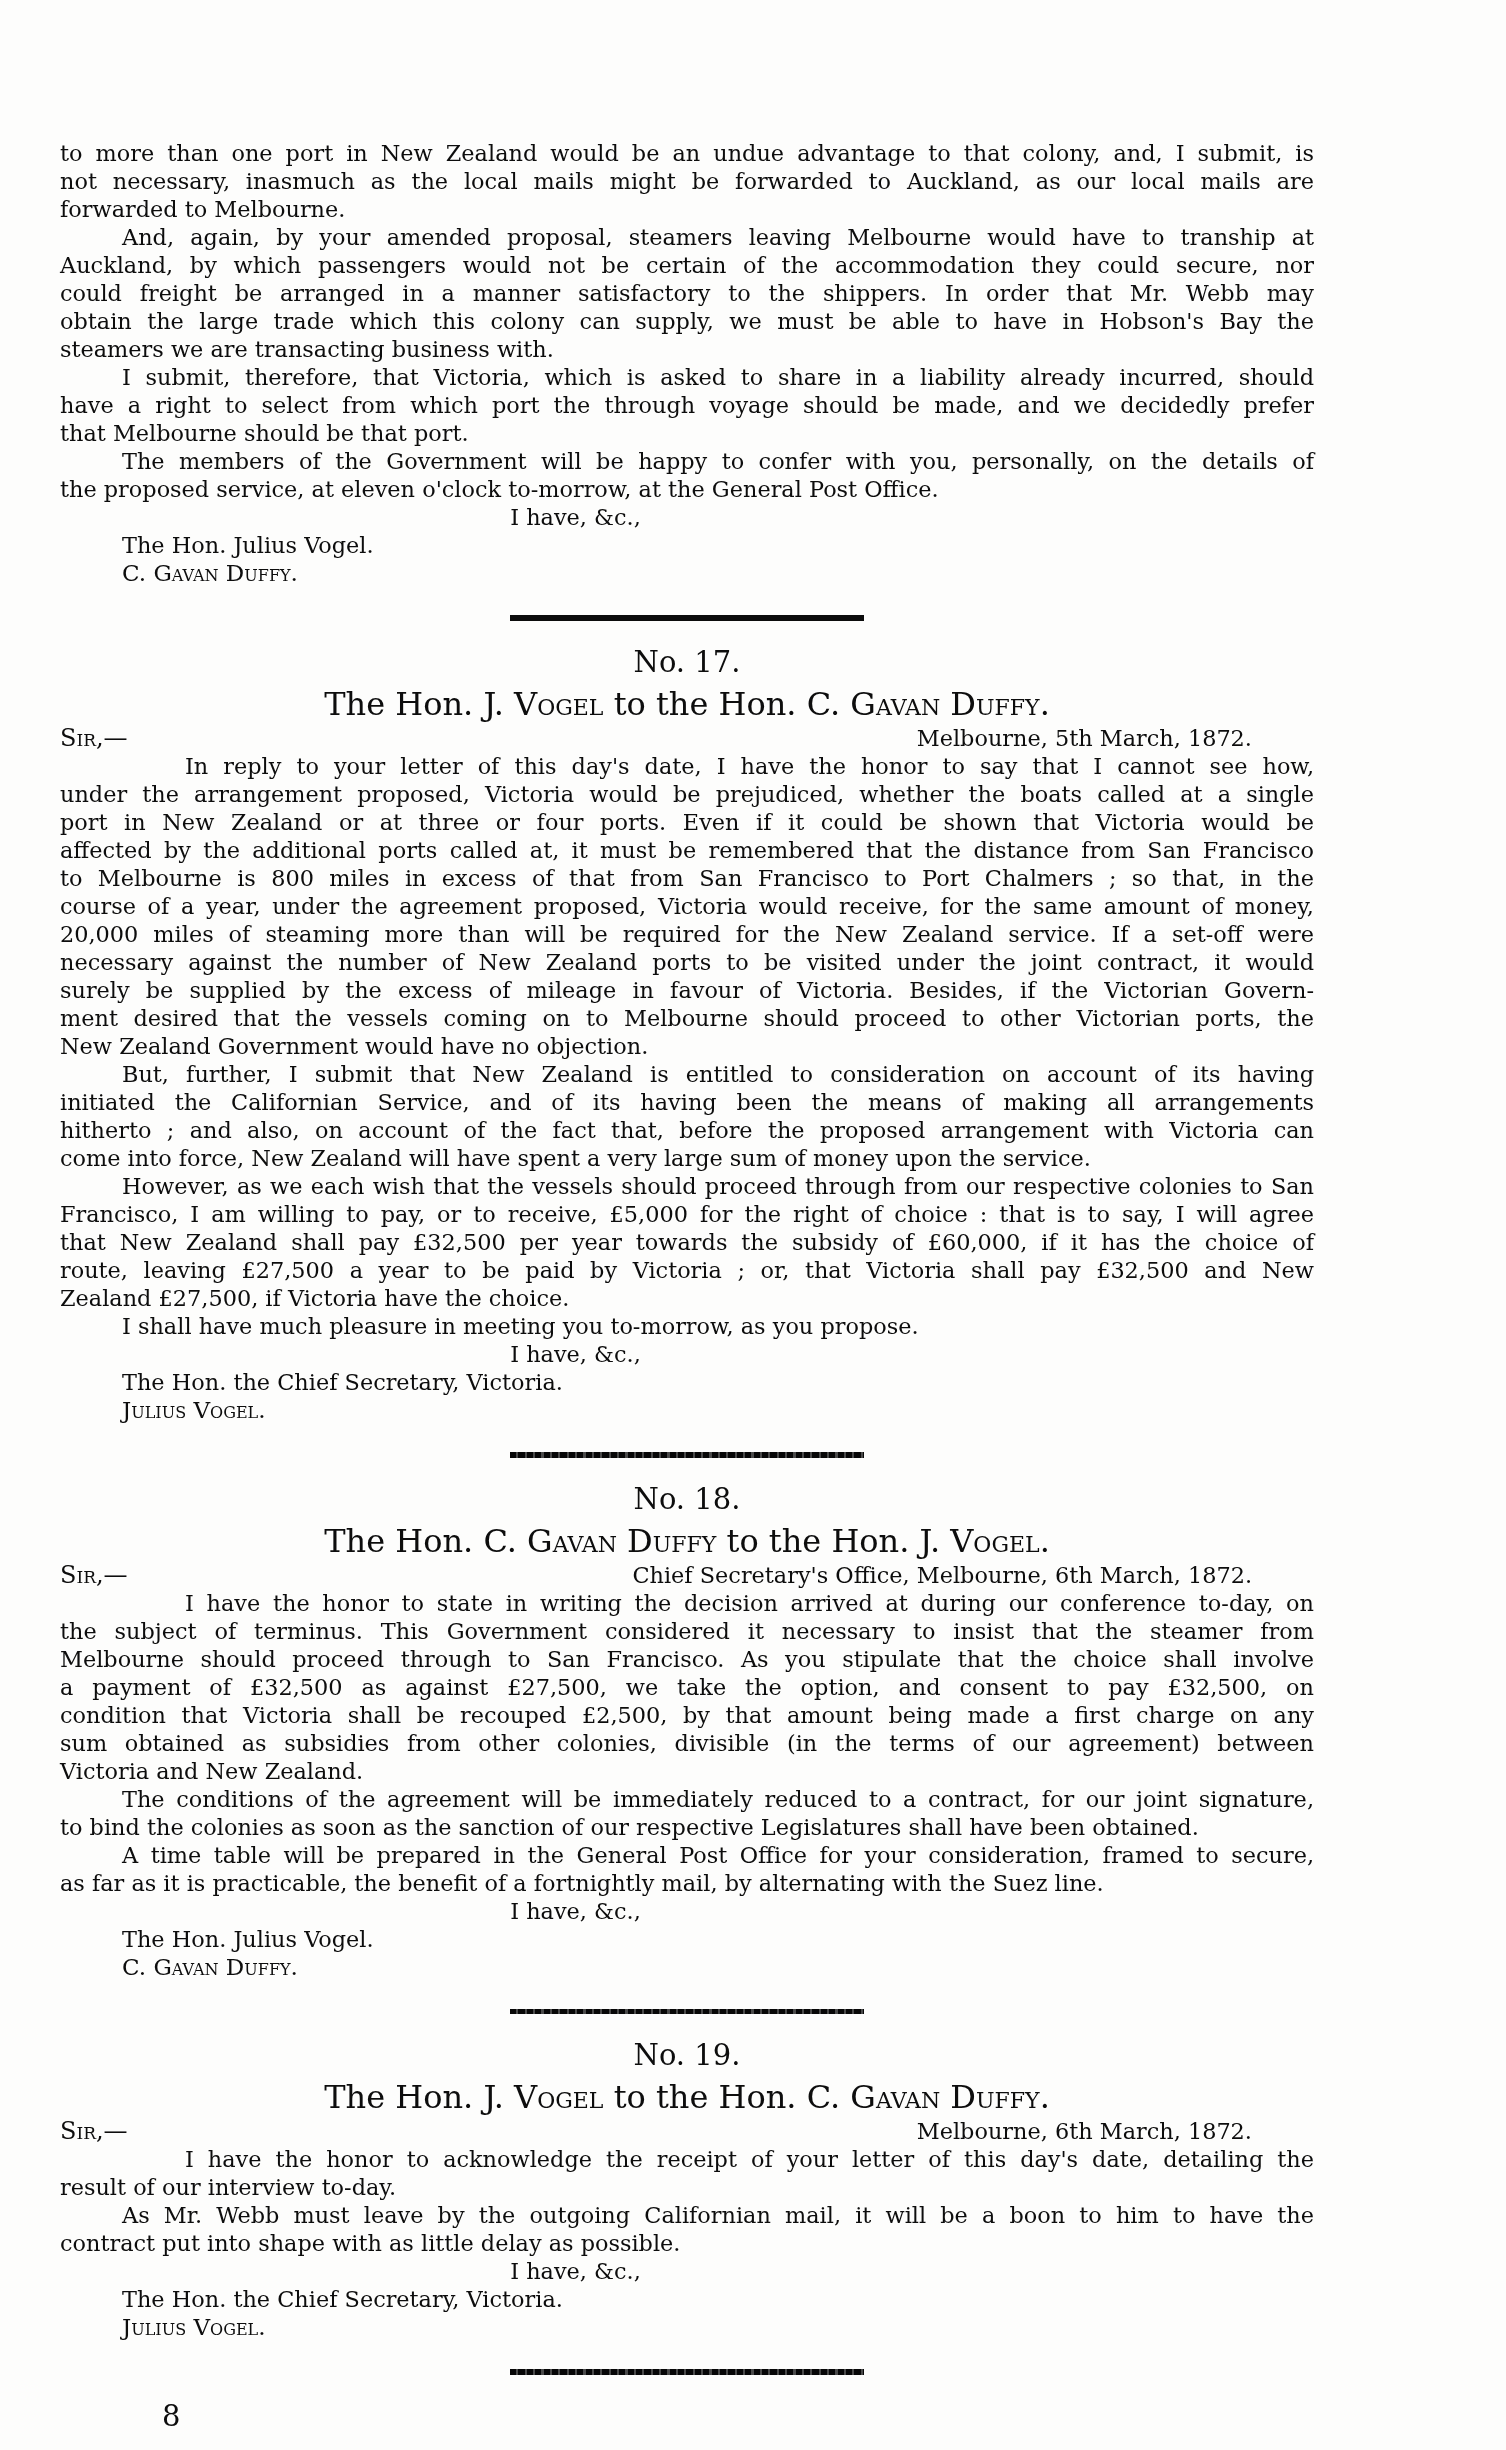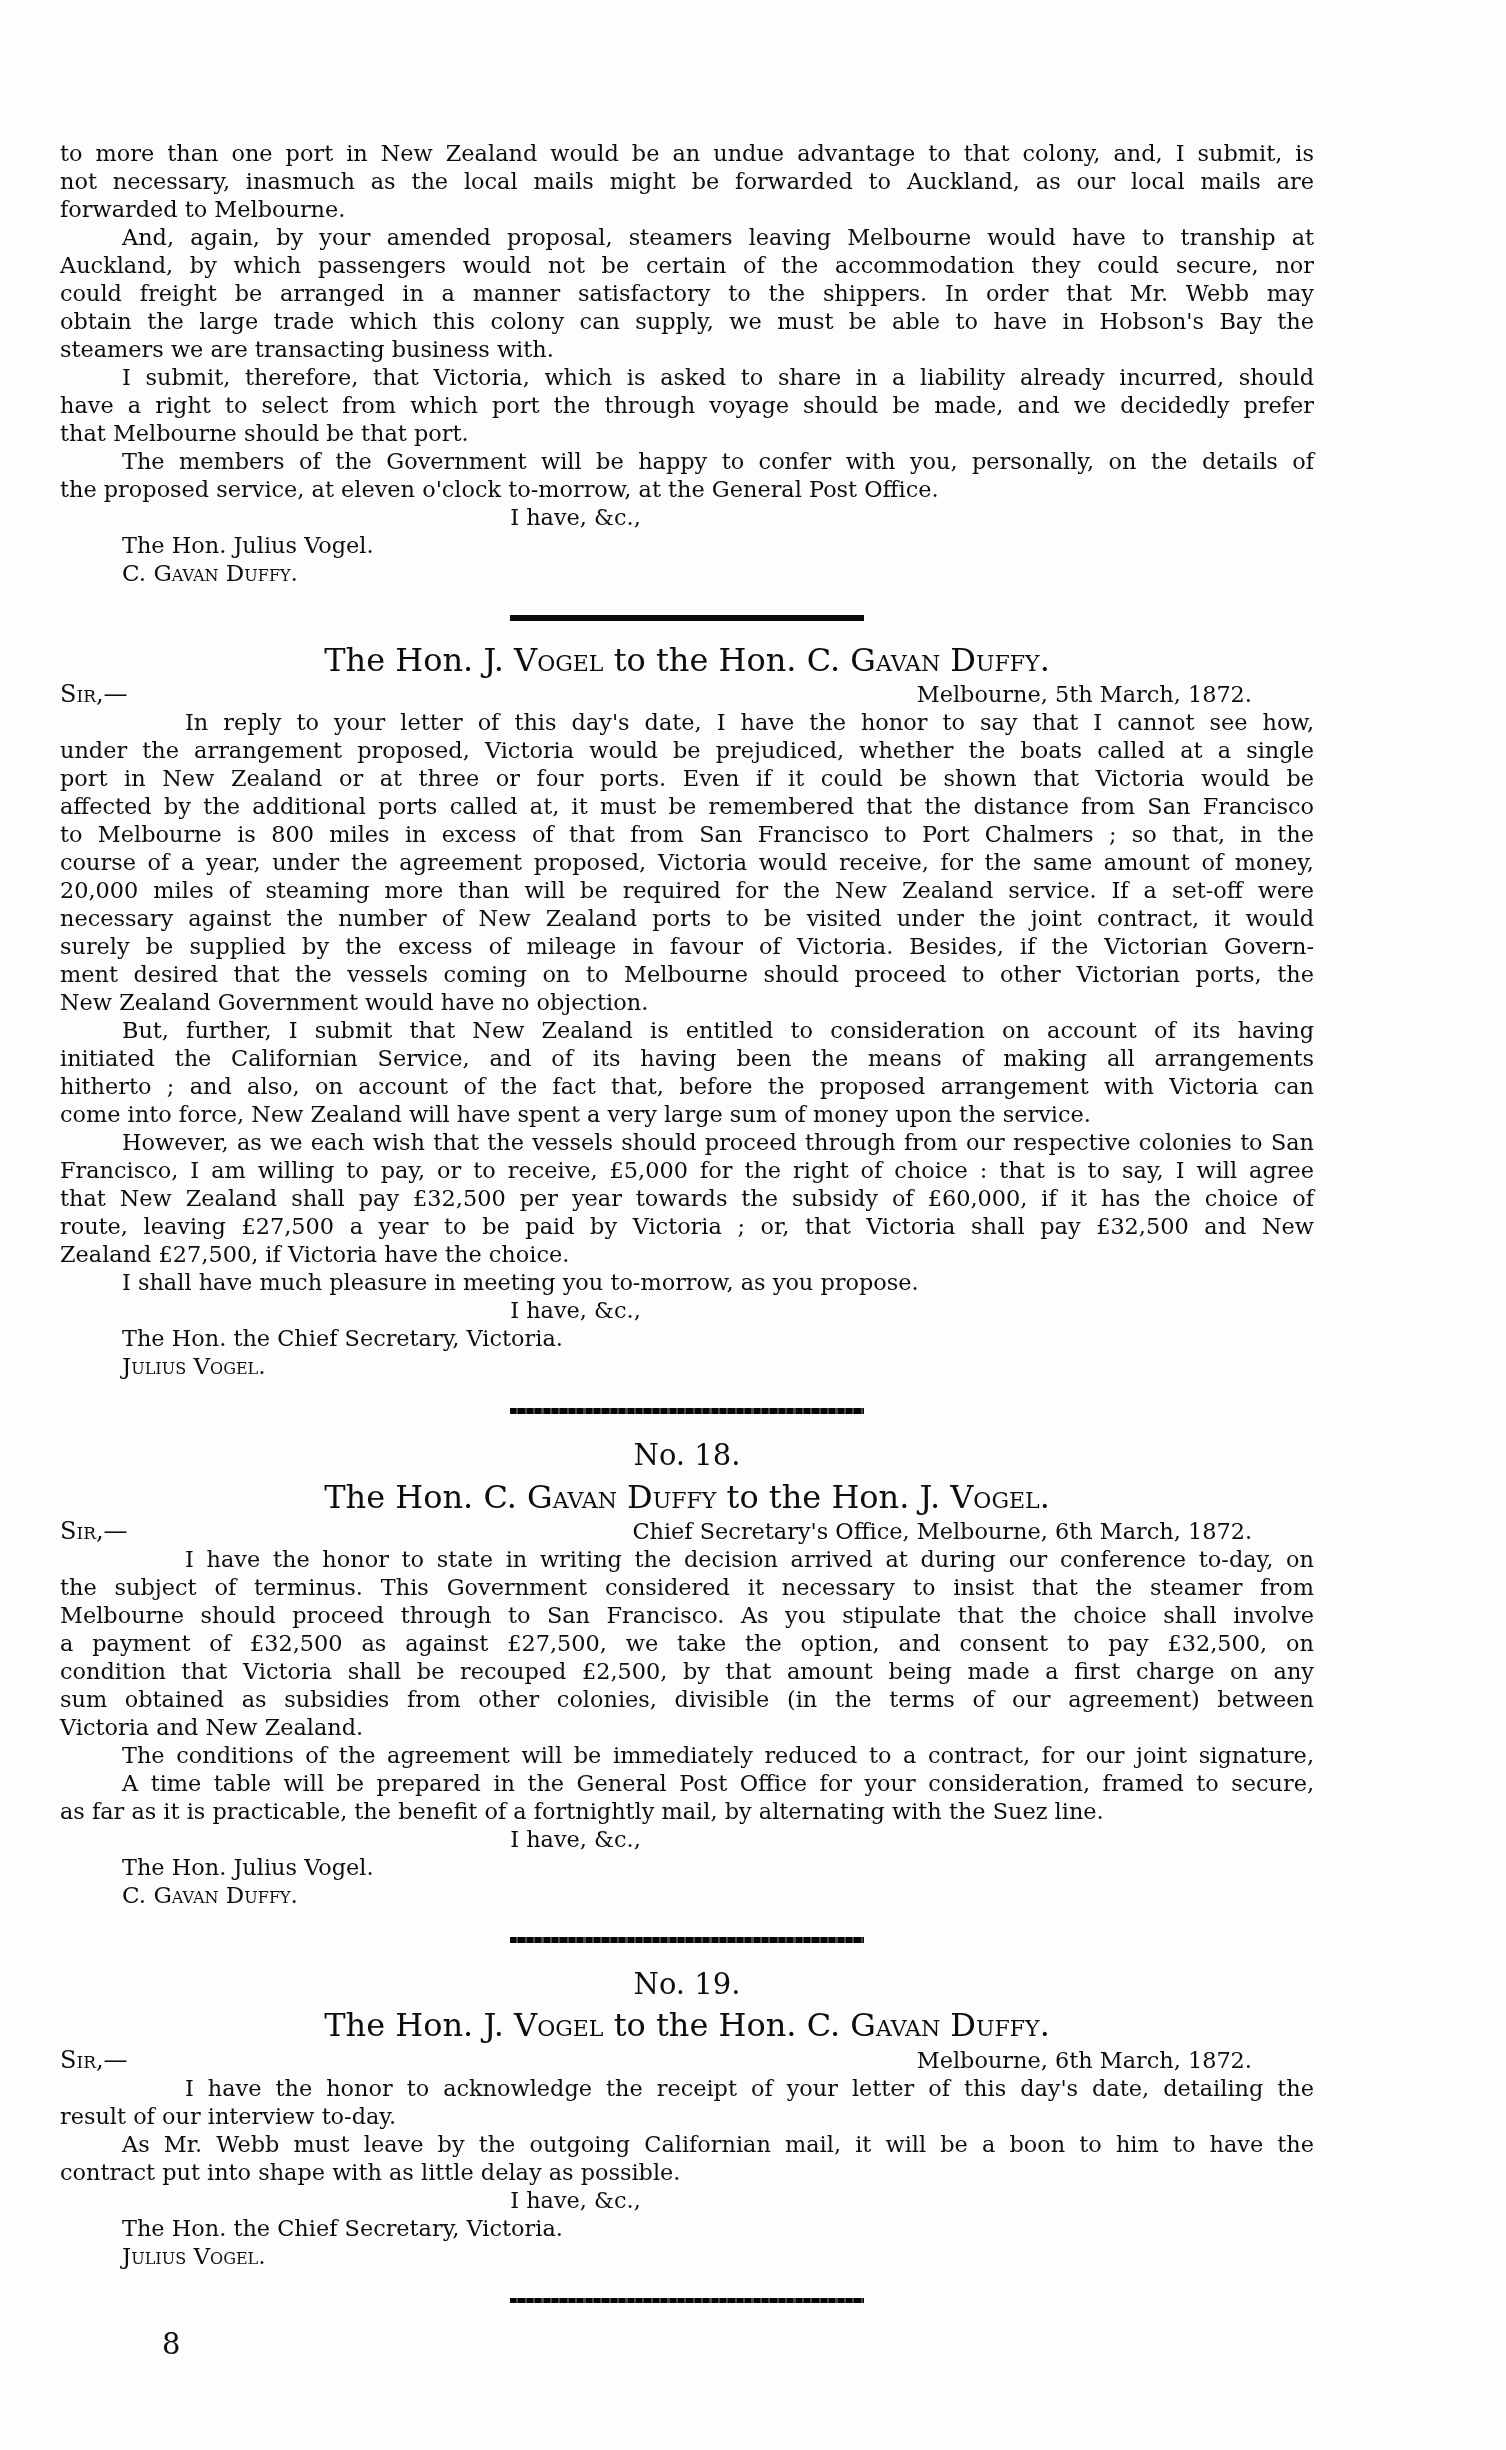--- a/index.html
+++ b/index.html
@@ -105,20 +105,21 @@
     <div class="valediction">I have, &amp;c.,</div>
     <div class="sig-row">
       <span class="addressee">The Hon. Julius Vogel.</span>
       <span class="signature sc">C. Gavan Duffy.</span>
     </div>
   </section>
 
   <div class="rule"></div>
 
   <section class="letter">
+    <h2 class="letter-number">No. 17.</h2>
     <h3 class="letter-heading"><span>The Hon. J. </span><span class="sc">Vogel</span><span> to the Hon. C. </span><span class="sc">Gavan Duffy</span><span>.</span></h3>
     <div class="sal-row">
       <span class="salutation sc">Sir,—</span>
       <span class="dateline">Melbourne, 5th March, 1872.</span>
     </div>
     <div class="body">
         <div class="para deep">
           <div class="line just">In reply to your letter of this day's date, I have the honor to say that I cannot see how,</div>
           <div class="line just">under the arrangement proposed, Victoria would be prejudiced, whether the boats called at a single</div>
           <div class="line just">port in New Zealand or at three or four ports.  Even if it could be shown that Victoria would be</div>
@@ -169,20 +170,21 @@
           <div class="line just">I have the honor to state in writing the decision arrived at during our conference to-day, on</div>
           <div class="line just">the subject of terminus.  This Government considered it necessary to insist that the steamer from</div>
           <div class="line just">Melbourne should proceed through to San Francisco.  As you stipulate that the choice shall involve</div>
           <div class="line just">a payment of £32,500 as against £27,500, we take the option, and consent to pay £32,500, on</div>
           <div class="line just">condition that Victoria shall be recouped £2,500, by that amount being made a first charge on any</div>
           <div class="line just">sum obtained as subsidies from other colonies, divisible (in the terms of our agreement) between</div>
           <div class="line">Victoria and New Zealand.</div>
         </div>
         <div class="para normal">
           <div class="line just">The conditions of the agreement will be immediately reduced to a contract, for our joint signature,</div>
+          <div class="line">to bind the colonies as soon as the sanction of our respective Legislatures shall have been obtained.</div>
         </div>
         <div class="para normal">
           <div class="line just">A time table will be prepared in the General Post Office for your consideration, framed to secure,</div>
           <div class="line">as far as it is practicable, the benefit of a fortnightly mail, by alternating with the Suez line.</div>
         </div>
       </div>
     <div class="valediction">I have, &amp;c.,</div>
     <div class="sig-row">
       <span class="addressee">The Hon. Julius Vogel.</span>
       <span class="signature sc">C. Gavan Duffy.</span>

